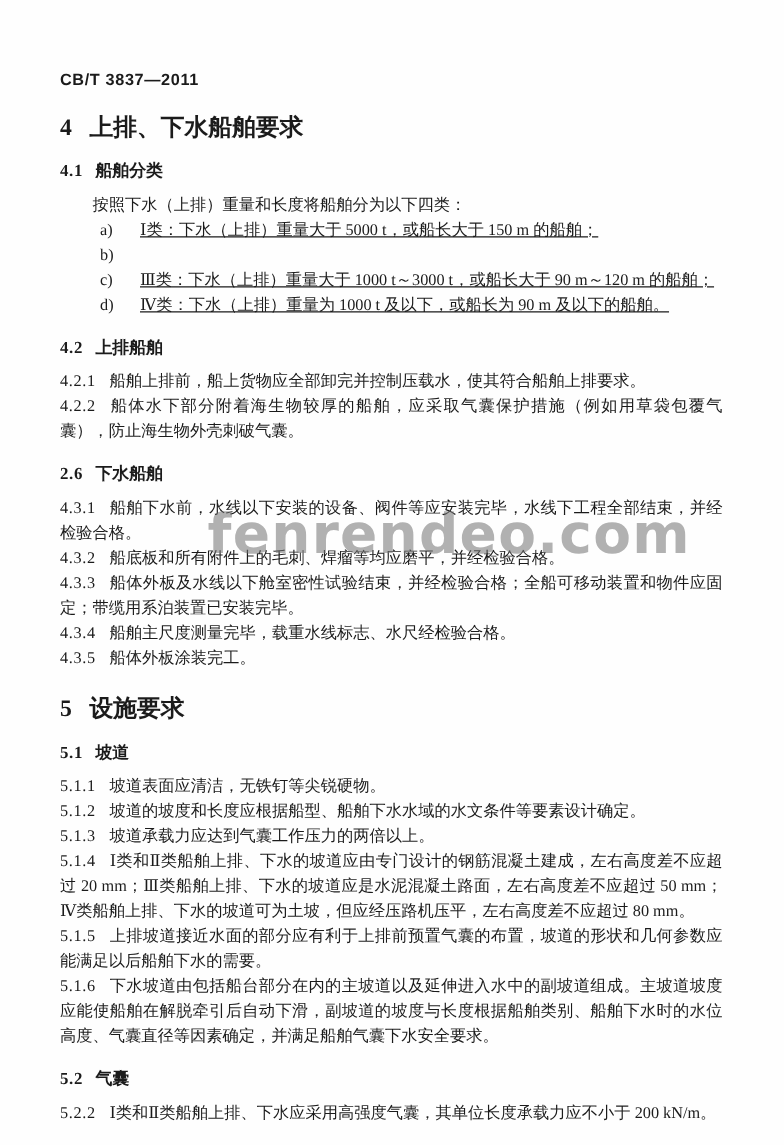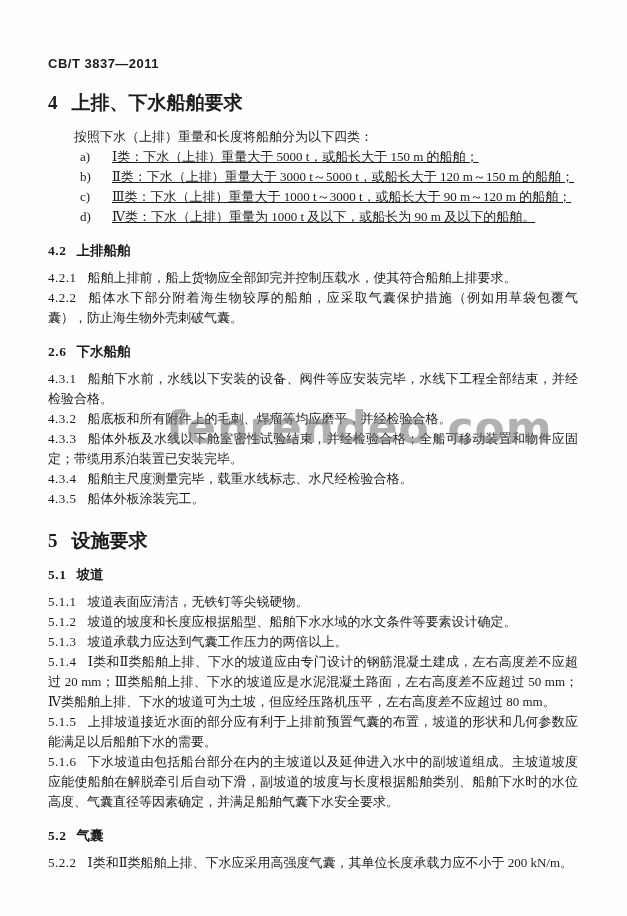--- a/index.html
+++ b/index.html
@@ -73,28 +73,28 @@
   }
 </style>
 </head>
 <body>
 
 <div class="page">
   <p class="std-num">CB/T 3837—2011</p>
 
   <div>
       <div class="chapter"><span class="h-num">4</span><span class="h-text">上排、下水船舶要求</span></div>
+      <div class="section"><span class="h-num">4.1</span><span class="h-text">船舶分类</span></div>
       <p class="para intro">按照下水（上排）重量和长度将船舶分为以下四类：</p>
       <div class="item">
         <span class="item-label">a)</span>
         <span class="item-text">Ⅰ类：下水（上排）重量大于 5000 t，或船长大于 150 m 的船舶；</span>
       </div>
       <div class="item">
         <span class="item-label">b)</span>
-        <span class="item-text">Ⅱ类：下水（上排）重量大于 3000 t～5000 t，或船长大于 120 m～150 m 的船舶；</span>
       </div>
       <div class="item">
         <span class="item-label">c)</span>
         <span class="item-text">Ⅲ类：下水（上排）重量大于 1000 t～3000 t，或船长大于 90 m～120 m 的船舶；</span>
       </div>
       <div class="item">
         <span class="item-label">d)</span>
         <span class="item-text">Ⅳ类：下水（上排）重量为 1000 t 及以下，或船长为 90 m 及以下的船舶。</span>
       </div>
       <div class="section"><span class="h-num">4.2</span><span class="h-text">上排船舶</span></div>

